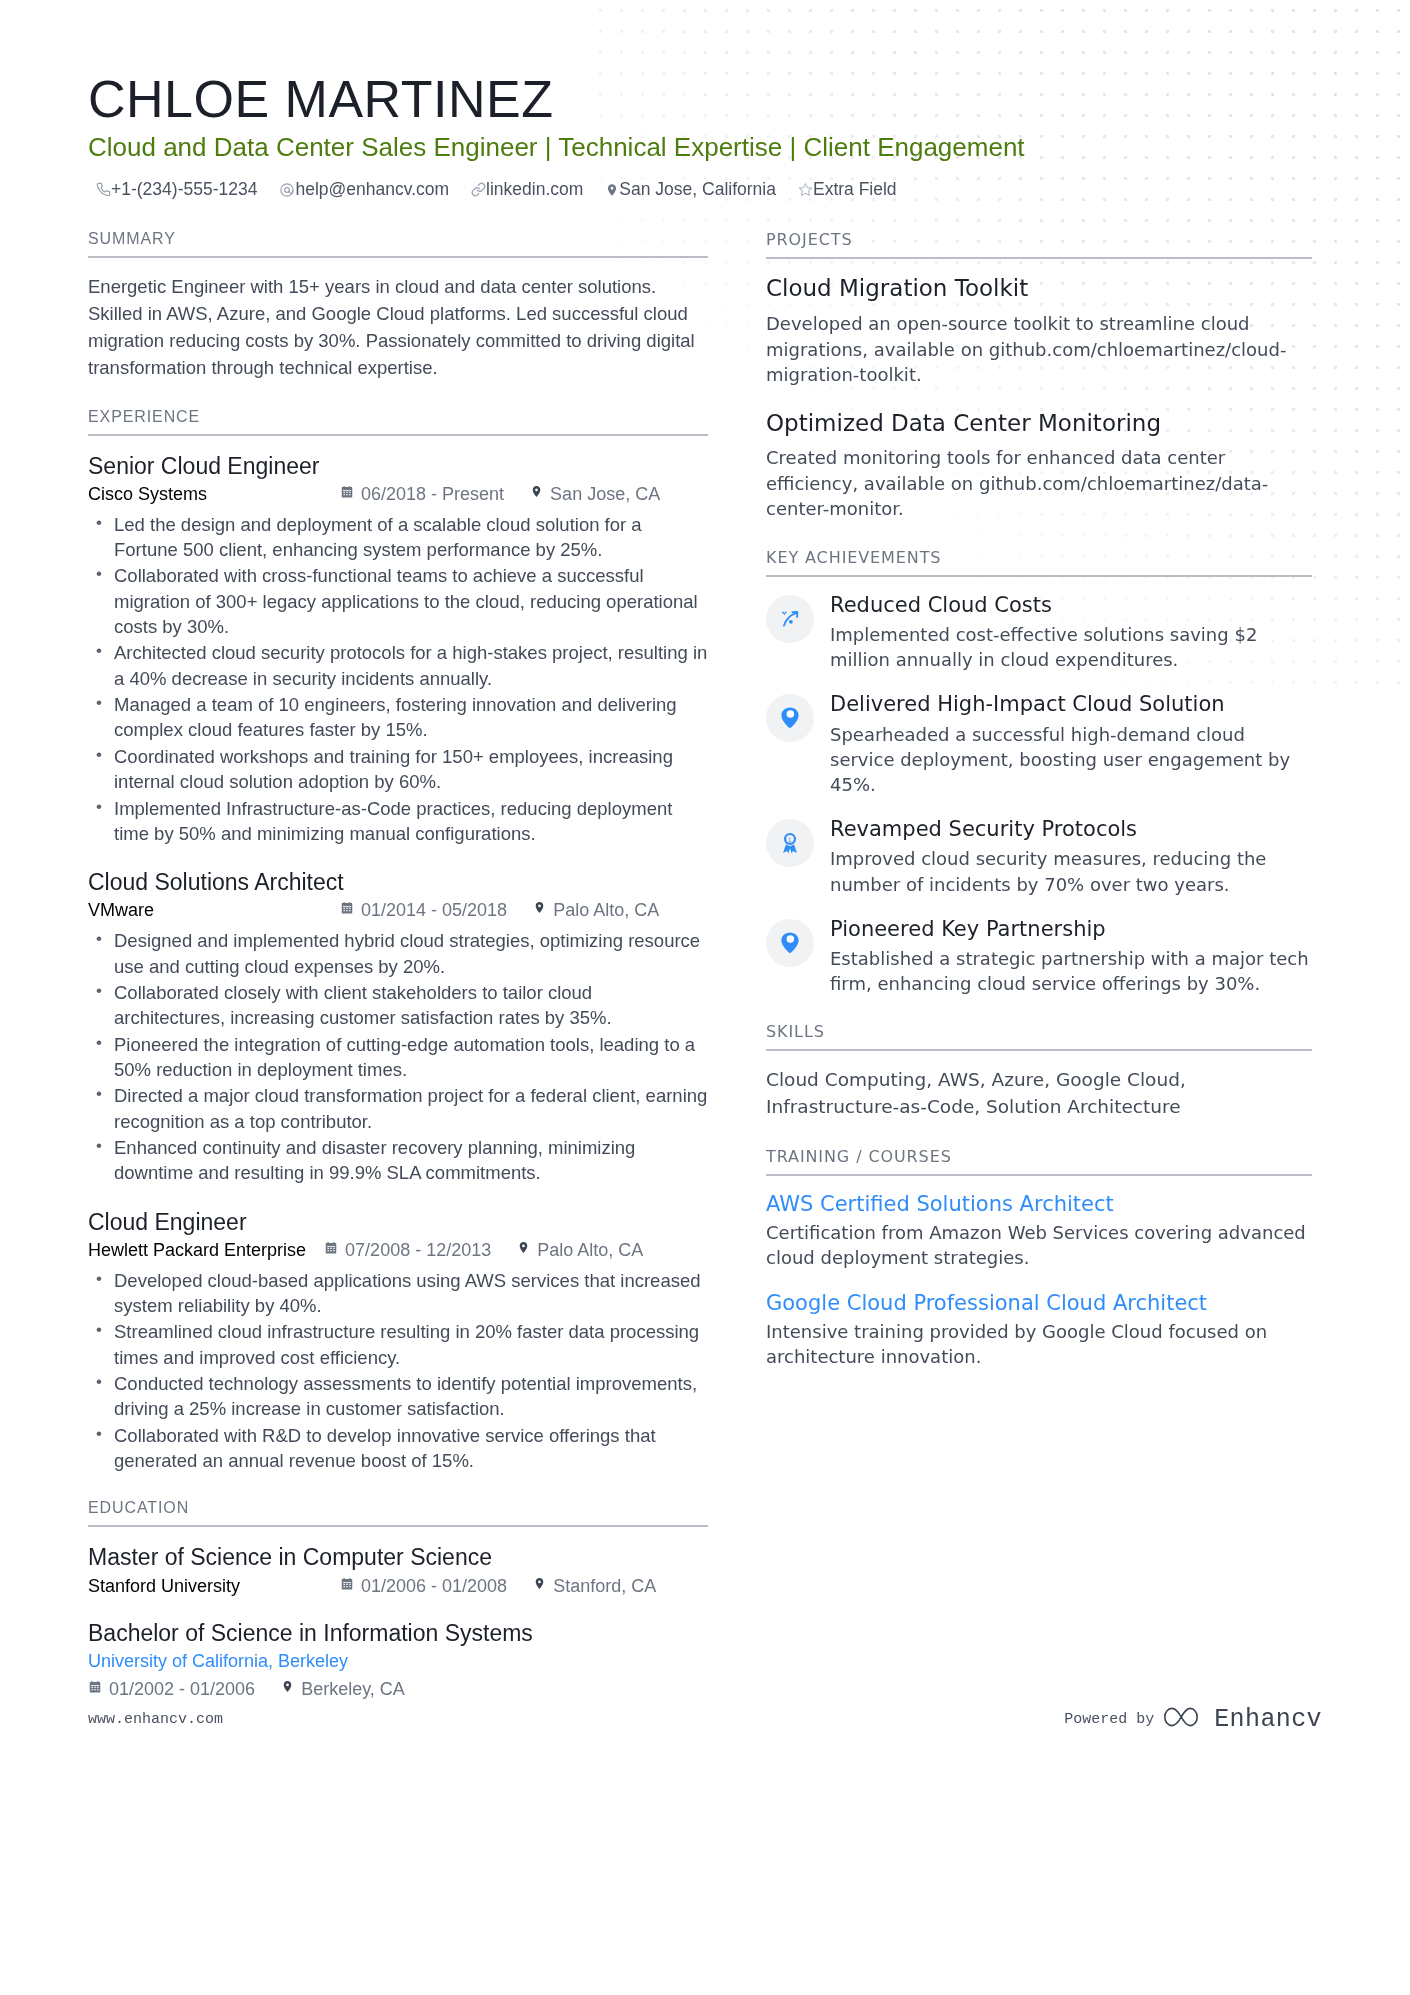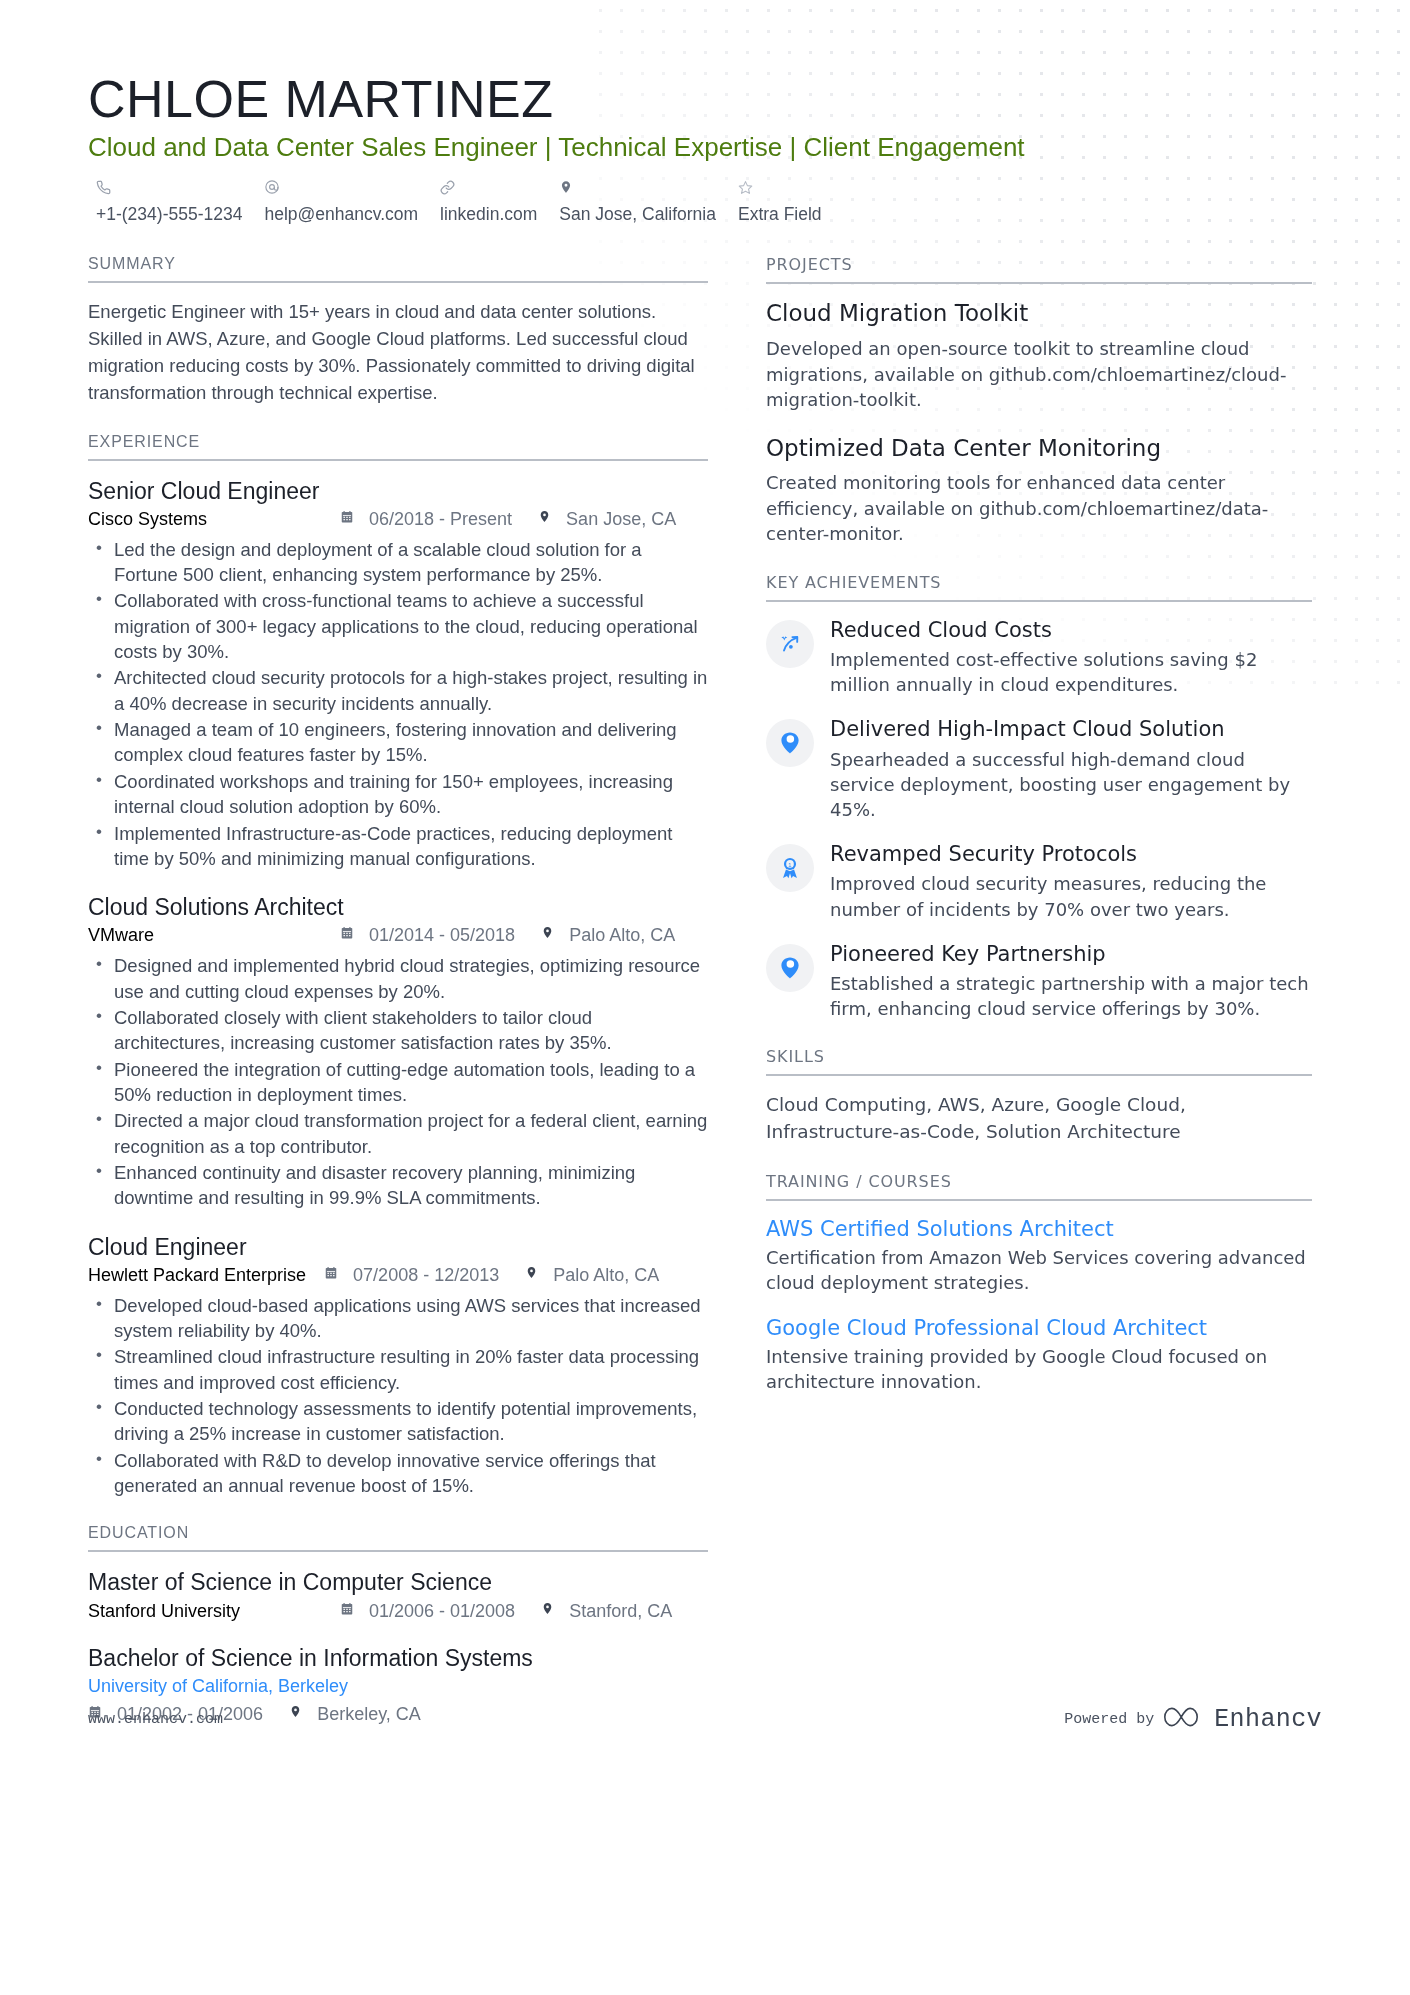--- a/index.html
+++ b/index.html
@@ -60,23 +60,23 @@
     flex-wrap: wrap;
     align-items: center;
     gap: 22px;
     font-size: 17.5px;
     color: #4a5260;
     margin-bottom: 30px;
     padding-left: 8px;
   }
   .contact-item {
     display: flex;
-    gap: 9px;
+    align-items: center;
+    gap: 0;
     white-space: nowrap;
-    flex-direction: column;
   }
   .contact-item .ci {
     color: #9aa1ad;
     display: inline-flex;
     align-items: center;
     font-size: 15px;
     line-height: 1;
   }
 
   
@@ -126,21 +126,21 @@
   .entry-org {
     color: #000000;
     min-width: 252px;
     padding-right: 10px;
     box-sizing: border-box;
   }
   .entry-org.auto { min-width: 0; padding-right: 18px; }
   .meta-chunk {
     display: inline-flex;
     align-items: baseline;
-    gap: 15px;
+    gap: 7px;
     color: #6d7582;
     white-space: nowrap;
     margin-right: 26px;
     justify-content: center;
   }
   .meta-chunk:last-child { margin-right: 0; }
   .meta-chunk .ci { color: #6d7582; font-size: 15px; position: relative; top: -1px; }
   .meta-line {
     display: flex;
     align-items: baseline;

